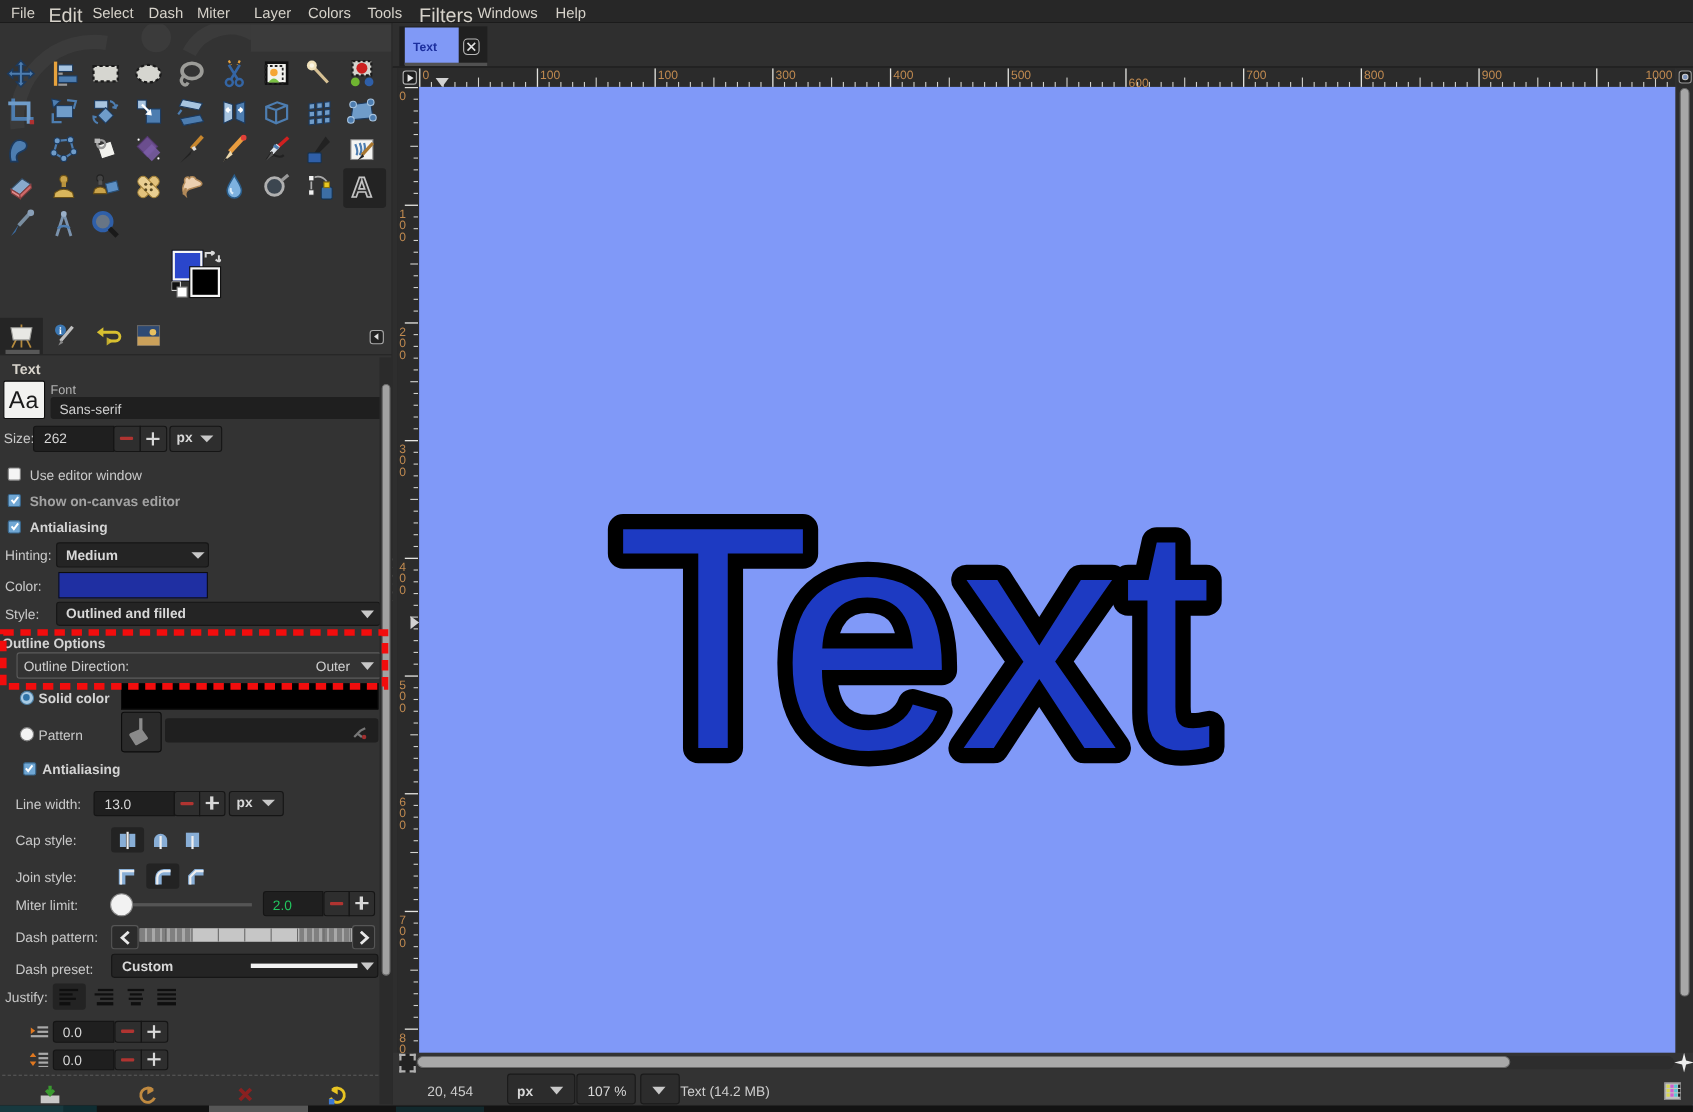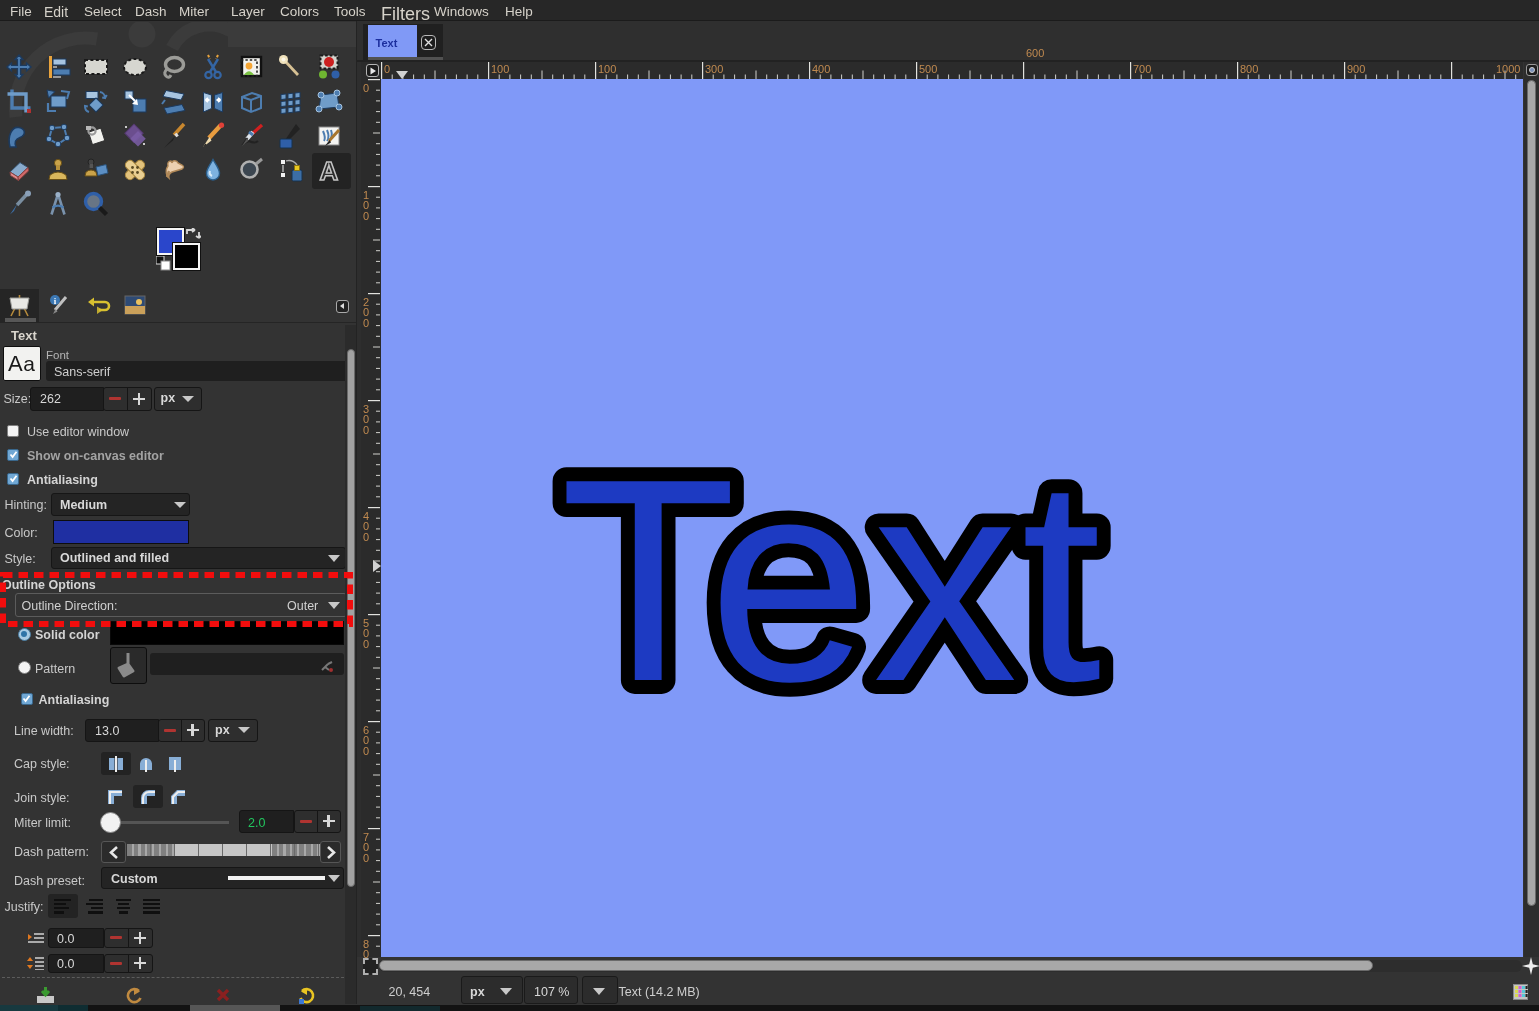--- a/index.html
+++ b/index.html
@@ -1,19 +1,19 @@
 <!DOCTYPE html>
 <html><head><meta charset="utf-8"><style>
 *{margin:0;padding:0;box-sizing:border-box}
 body{width:1539px;height:1011px;background:#333333;font-family:"Liberation Sans",sans-serif;overflow:hidden;position:relative}
 div,svg{position:absolute}
 </style></head><body>
 <div style="left:0px;top:0px;width:1539px;height:21px;background:#272727;border-bottom:1px solid #1b1b1b"></div>
 <div style="left:10px;top:4px;font-size:13.5px;color:#d6d2ca;white-space:nowrap;">File</div>
-<div style="left:44px;top:4px;font-size:14px;color:#d6d2ca;white-space:nowrap;">Edit</div>
+<div style="left:44px;top:4px;font-size:18px;color:#d6d2ca;white-space:nowrap;">Edit</div>
 <div style="left:84px;top:4px;font-size:13.5px;color:#d6d2ca;white-space:nowrap;">Select</div>
 <div style="left:135px;top:4px;font-size:13.5px;color:#d6d2ca;white-space:nowrap;">Dash</div>
 <div style="left:179px;top:4px;font-size:13.5px;color:#d6d2ca;white-space:nowrap;">Miter</div>
 <div style="left:231px;top:4px;font-size:13.5px;color:#d6d2ca;white-space:nowrap;">Layer</div>
 <div style="left:280px;top:4px;font-size:13.5px;color:#d6d2ca;white-space:nowrap;">Colors</div>
 <div style="left:334px;top:4px;font-size:13.5px;color:#d6d2ca;white-space:nowrap;">Tools</div>
 <div style="left:381px;top:4px;font-size:18px;color:#d6d2ca;white-space:nowrap;">Filters</div>
 <div style="left:434px;top:4px;font-size:13.5px;color:#d6d2ca;white-space:nowrap;">Windows</div>
 <div style="left:505px;top:4px;font-size:13.5px;color:#d6d2ca;white-space:nowrap;">Help</div>
 <div style="left:0px;top:21px;width:356px;height:983px;background:#333333"></div>
@@ -614,21 +614,21 @@
     <rect x="1132.8" y="12.5" width="1" height="4.5" fill="#d2d2ce"></rect>
     <rect x="1143.5" y="8.5" width="1" height="8.5" fill="#d2d2ce"></rect>
     <rect x="1154.2" y="12.5" width="1" height="4.5" fill="#d2d2ce"></rect>
   </svg>
 <div style="left:384px;top:62.5px;font-size:11px;color:#c08a50;white-space:nowrap;">0</div>
 <div style="left:491px;top:62.5px;font-size:11px;color:#c08a50;white-space:nowrap;">100</div>
 <div style="left:598px;top:62.5px;font-size:11px;color:#c08a50;white-space:nowrap;">100</div>
 <div style="left:705px;top:62.5px;font-size:11px;color:#c08a50;white-space:nowrap;">300</div>
 <div style="left:812px;top:62.5px;font-size:11px;color:#c08a50;white-space:nowrap;">400</div>
 <div style="left:919px;top:62.5px;font-size:11px;color:#c08a50;white-space:nowrap;">500</div>
-<div style="left:1026px;top:47px;font-size:11px;color:#c08a50;white-space:nowrap;">600</div>
+<div style="left:1026px;top:70px;font-size:11px;color:#c08a50;white-space:nowrap;">600</div>
 <div style="left:1133px;top:62.5px;font-size:11px;color:#c08a50;white-space:nowrap;">700</div>
 <div style="left:1240px;top:62.5px;font-size:11px;color:#c08a50;white-space:nowrap;">800</div>
 <div style="left:1347px;top:62.5px;font-size:11px;color:#c08a50;white-space:nowrap;">900</div>
 <div style="left:1454px;top:62.5px;font-size:11px;color:#c08a50;white-space:nowrap;margin-left:42px;">1000</div>
 <svg style="left:395px;top:71px" width="14" height="8" viewBox="0 0 14 8">
     <path d="M1,0 L13,0 L7,8 Z" fill="#d2d2d2"></path>
   </svg>
 <svg style="left:361px;top:79px" width="20" height="878" viewBox="0 0 20 878">
     <rect x="7" y="0.0" width="12" height="1.2" fill="#e2e2de"></rect>
     <rect x="15" y="10.7" width="4" height="1" fill="#d2d2ce"></rect>

